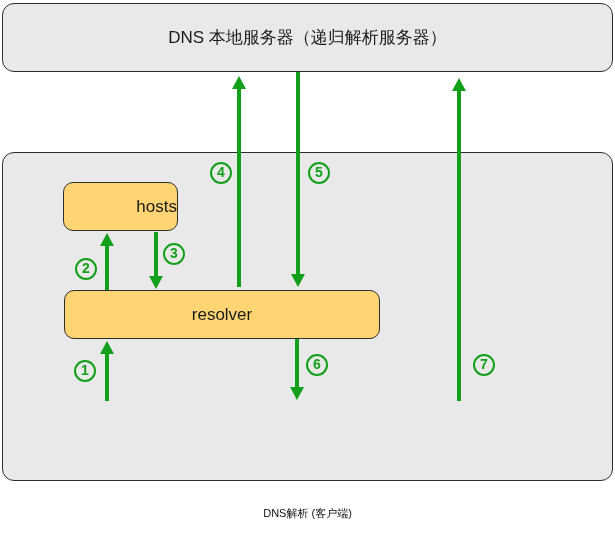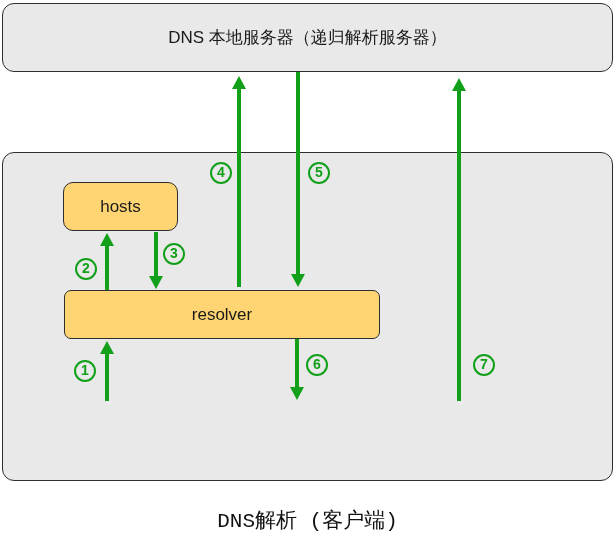--- a/index.html
+++ b/index.html
@@ -17,26 +17,26 @@
     border:1.5px solid #2e2e2e;
     border-radius:12px;
     display:flex;align-items:center;justify-content:center;
     color:#1a1a1a;
     font-size:17px;
   }
   .gray-box{background:#e9e9e9;}
   .orange-box{background:#ffd573;border-radius:10px;}
   .server-box{left:2px;top:3px;width:611px;height:69px;}
   .client-container{left:2px;top:152px;width:611px;height:329px;}
-  .hosts-box{left:63px;top:182px;width:115px;height:49px;}
-  .resolver-box{left:64px;top:290px;width:316px;height:49px;border-radius:7px;}
+  .hosts-box{left:63px;top:182px;width:115px;height:49px;justify-content:flex-end;}
+  .resolver-box{left:64px;top:290px;width:316px;height:49px;}
   .app-box{left:64px;top:401px;width:483px;height:61px;}
   .caption{
     position:absolute;left:0;top:506px;width:615px;
-    text-align:center;font-size:21px;color:#111;font-family:Liberation Mono, monospace;
+    text-align:center;font-size:11px;color:#111;
   }
   
   .arrow{
     position:absolute;width:14px;
     display:flex;flex-direction:column;align-items:center;
     z-index:5;
   }
   .arrow .head{width:0;height:0;border-left:7px solid transparent;border-right:7px solid transparent;}
   .arrow.up .head{border-bottom:13px solid var(--green);}
   .arrow.down .head{border-top:13px solid var(--green);}

